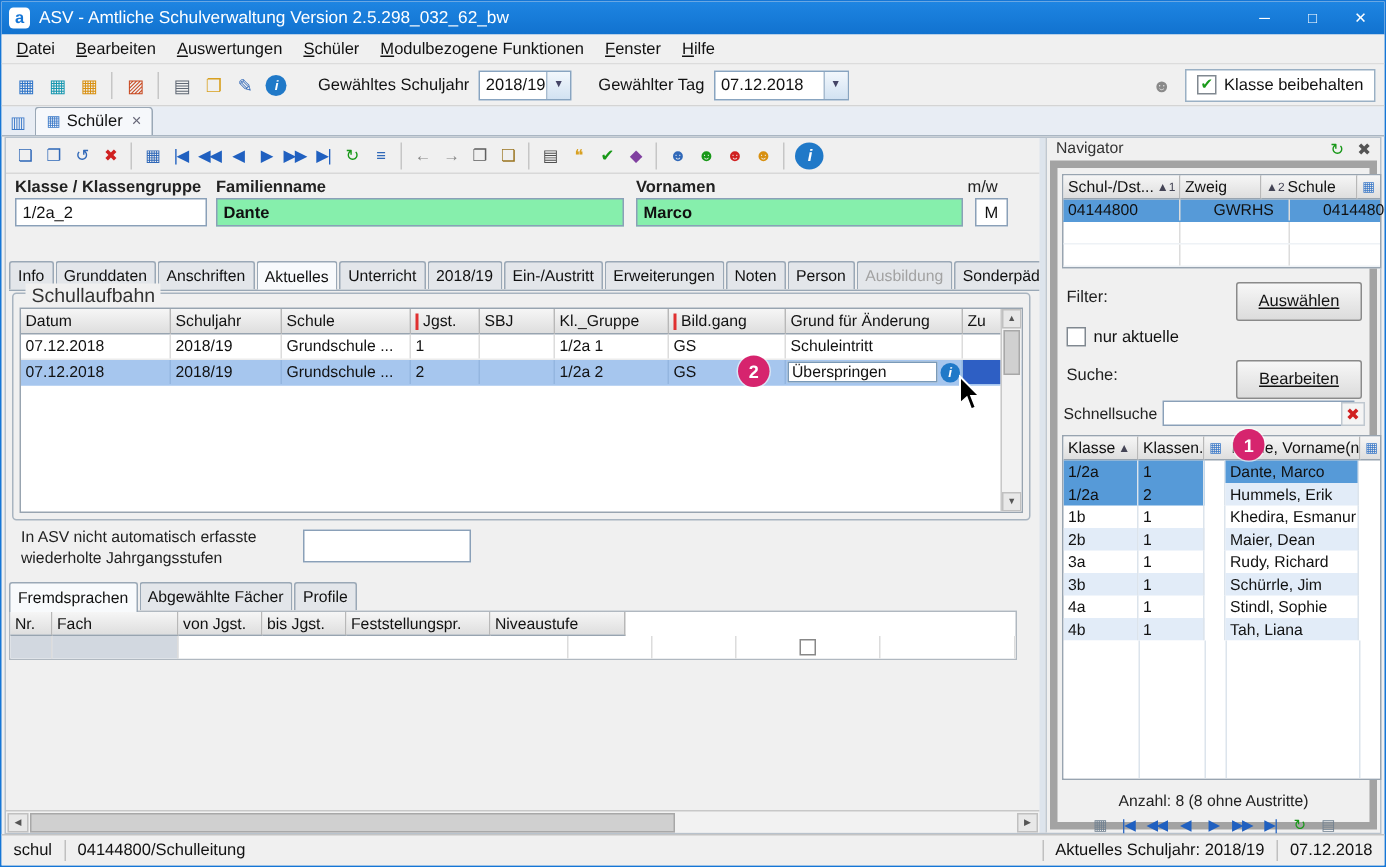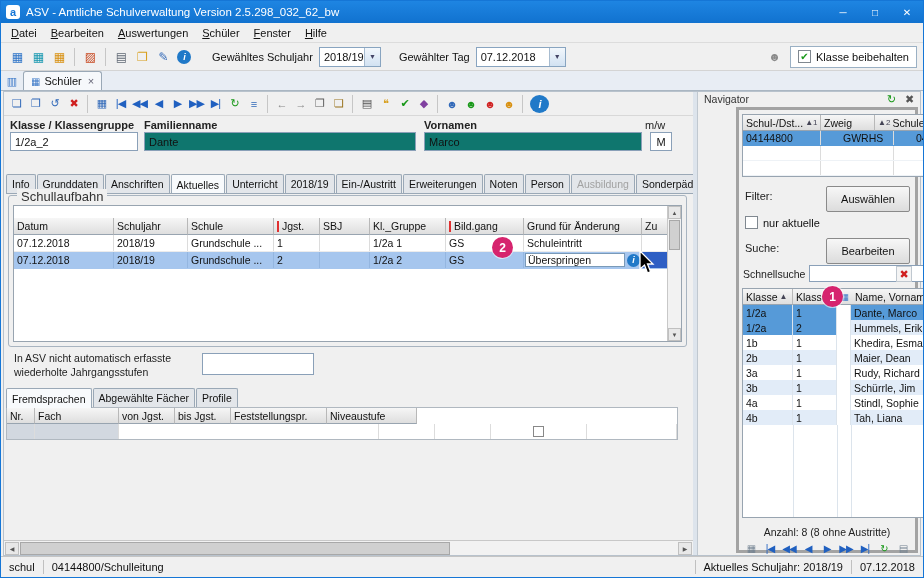--- a/index.html
+++ b/index.html
@@ -50,38 +50,38 @@
 
 
 .toolbar2{position:absolute;top:0;left:0;right:0;height:24px;border-bottom:1px solid #d8d8d8;display:flex;align-items:center;padding-left:3px;background:#f0f0f0;}
 .toolbar2 .tbico{width:19px;height:18px;font-size:11px;}
 
 
 .form{position:absolute;top:24px;left:0;right:0;height:58px;}
 .fl-label{position:absolute;font-weight:bold;color:#222;white-space:nowrap;}
 .fl-label.plain{font-weight:normal;}
 .field{position:absolute;height:19px;background:#fff;border:1px solid #8aa0b8;padding:0 4px;display:flex;align-items:center;white-space:nowrap;}
-.field.yellow{background:#0f766e;font-weight:normal;}
+.field.yellow{background:#86efac;font-weight:bold;}
 .lab-klasse{top:3px;left:6px;} .f-klasse{top:16px;left:6px;width:128px;}
 .lab-fam{top:3px;left:140px;} .f-fam{top:16px;left:140px;width:272px;}
 .lab-vor{top:3px;left:420px;} .f-vor{top:16px;left:420px;width:218px;}
 .lab-mw{top:3px;left:641px;} .f-mw{top:16px;left:646px;width:22px;justify-content:center;}
 .class-info{position:absolute;top:42px;left:6px;font-size:10.5px;color:#333;white-space:nowrap;}
 
 
 .dtabs{position:absolute;top:82px;left:2px;right:0;height:20px;display:flex;align-items:flex-end;white-space:nowrap;overflow:hidden;border-bottom:1px solid #9aa8b6;}
 .dtab{display:inline-flex;align-items:center;height:19px;padding:0 5px;background:#e3e6ea;border:1px solid #9aa8b6;border-bottom:none;border-radius:2px 2px 0 0;margin-right:1px;font-size:10.5px;flex:none;}
 .dtab.active{background:#f8fafc;height:20px;margin-bottom:-1px;position:relative;z-index:2;}
 .dtab.disabled{color:#a2a2a2;}
 
 
 .groupbox{position:absolute;top:103px;left:4px;width:679px;height:152px;border:1px solid #a8b4c0;border-radius:3px;}
 .gb-title{position:absolute;top:-7px;left:8px;background:#f0f0f0;padding:0 4px;font-size:13px;color:#333;}
 .lb-table{position:absolute;top:9px;left:4px;right:4px;bottom:4px;background:#fff;border:1px solid #98a4b0;overflow:hidden;}
-.lb-head{display:flex;height:17px;margin-top:12px;}
+.lb-head{display:flex;height:17px;}
 .hc{background:linear-gradient(#f6f6f6,#dedede);border-right:1px solid #b8b8b8;border-bottom:1px solid #98a4b0;font-size:10.5px;padding:0 3px;display:flex;align-items:center;white-space:nowrap;overflow:hidden;flex:none;}
 .lb-row{display:flex;height:17px;border-bottom:1px solid #ececec;}
 .c{border-right:1px solid #dcdcdc;font-size:10.5px;padding:0 3px;display:flex;align-items:center;white-space:nowrap;overflow:hidden;flex:none;}
 .lb-row.sel{background:#a6c6ee;border-bottom-color:#a6c6ee;}
 .lb-row.sel .c{border-right-color:#94b6e0;}
 .cw0{width:100px}.cw1{width:74px}.cw2{width:86px}.cw3{width:46px}.cw4{width:50px}.cw5{width:76px}.cw6{width:78px}.cw7{width:118px}.cw8{width:29px}
 .redbar{width:2px;height:11px;background:#e03030;margin-right:3px;flex:none;}
 .bluebar{width:2px;height:11px;background:#3060d0;margin-right:1px;flex:none;}
 .grund-cell{padding:1px;}
 .inline-field{flex:1;height:14px;background:#fff;border:1px solid #7a9ab8;display:flex;align-items:center;padding:0 2px;font-size:10.5px;overflow:hidden;}
@@ -112,31 +112,31 @@
 .hscroll{position:absolute;left:0;right:0;bottom:0;height:15px;background:#f2f2f2;border-top:1px solid #c8c8c8;}
 .hs-btn{position:absolute;top:1px;width:14px;height:13px;background:#e8e8e8;border:1px solid #c0c0c0;display:flex;align-items:center;justify-content:center;font-size:6px;color:#555;}
 .hs-btn.left{left:1px;} .hs-btn.right{right:1px;}
 .hs-btn.left::after{content:"◀";} .hs-btn.right::after{content:"▶";}
 .hs-thumb{position:absolute;top:1px;left:16px;width:430px;height:13px;background:#d0d0d0;border:1px solid #a8a8a8;}
 
 
 .nav-title{position:absolute;top:1px;left:6px;font-size:10.5px;color:#333;}
 .nav-top-icons{position:absolute;top:0;right:3px;display:flex;gap:2px;}
 .nav-top-icons .tbico{width:16px;height:15px;font-size:11px;}
-.nav-body{position:absolute;top:15px;left:2px;right:2px;bottom:2px;border:3px solid #a3a3a3;background:#f0f0f0;margin-left:36px;}
+.nav-body{position:absolute;top:15px;left:2px;right:2px;bottom:2px;border:5px solid #a3a3a3;background:#f0f0f0;}
 .school-table{position:absolute;top:4px;left:3px;width:213px;background:#fff;border:1px solid #98a4b0;}
 .nt-head{display:flex;height:16px;}
 .nt-row{display:flex;height:15px;border-bottom:1px solid #eef2f6;gap:19px;}
 .nt-row.sel{background:#569ad8;border-bottom-color:#569ad8;}
 .sw0{width:78px}.sw1{width:54px}.sw2{width:64px}
 .hicon{width:15px;display:flex;align-items:center;justify-content:center;background:linear-gradient(#f6f6f6,#dedede);border-bottom:1px solid #98a4b0;color:#3a78c8;font-size:9px;flex:none;}
 .sort{color:#445;font-size:8px;margin-left:2px;}
 .sortl{color:#445;font-size:8px;margin-right:2px;}
 .nav-label{position:absolute;font-size:11px;color:#222;}
-.btn{height:20px;padding:12px 10px;background:linear-gradient(#f7f7f7,#dcdcdc);border:1px solid #8a8a8a;border-radius:2px;display:inline-flex;align-items:center;justify-content:center;color:#111;font-size:11px;}
+.btn{height:20px;padding:12px 10px;background:linear-gradient(#f7f7f7,#dcdcdc);border:1px solid #8a8a8a;border-radius:2px;display:inline-flex;align-items:center;justify-content:center;color:#111;font-size:11px;text-decoration:underline;}
 .btn-auswaehlen{position:absolute;top:76px;right:5px;width:84px;}
 .filter-label{top:80px;left:6px;}
 .only-current{position:absolute;top:106px;left:6px;display:flex;gap:5px;align-items:center;}
 .search-label{top:132px;left:6px;}
 .btn-bearbeiten{position:absolute;top:128px;right:5px;width:84px;}
 .quick-label{top:158px;left:4px;font-size:10.5px;}
 .quick-input{position:absolute;top:155px;left:70px;width:128px;height:17px;background:#fff;border:1px solid #8aa0b8;font-size:10.5px;padding:0 3px;font-family:inherit;}
 .quick-clear{position:absolute;top:156px;right:3px;width:16px;height:16px;display:flex;align-items:center;justify-content:center;color:#d02020;font-size:11px;border:1px solid #c0c8d0;background:#f4f4f4;}
 .student-table{position:absolute;top:178px;left:3px;width:213px;height:230px;background:#fff;border:1px solid #98a4b0;overflow:hidden;}
 .st-head{display:flex;height:16px;}
@@ -176,20 +176,21 @@
       <span class="win-btn">□</span>
       <span class="win-btn">✕</span>
     </div>
   </div>
 
   <div class="menubar">
     <span class="menu-item">Datei</span>
     <span class="menu-item">Bearbeiten</span>
     <span class="menu-item">Auswertungen</span>
     <span class="menu-item">Schüler</span>
+    <span class="menu-item">Modulbezogene Funktionen</span>
     <span class="menu-item">Fenster</span>
     <span class="menu-item">Hilfe</span>
   </div>
 
   <div class="toolbar1">
     <span class="strip">
         <span class="tbico" style="color: rgb(46, 116, 200);">▦</span>
         <span class="tbico" style="color: rgb(24, 152, 176);">▦</span>
         <span class="tbico" style="color: rgb(216, 144, 16);">▦</span>
         <span class="tbsep"></span>

